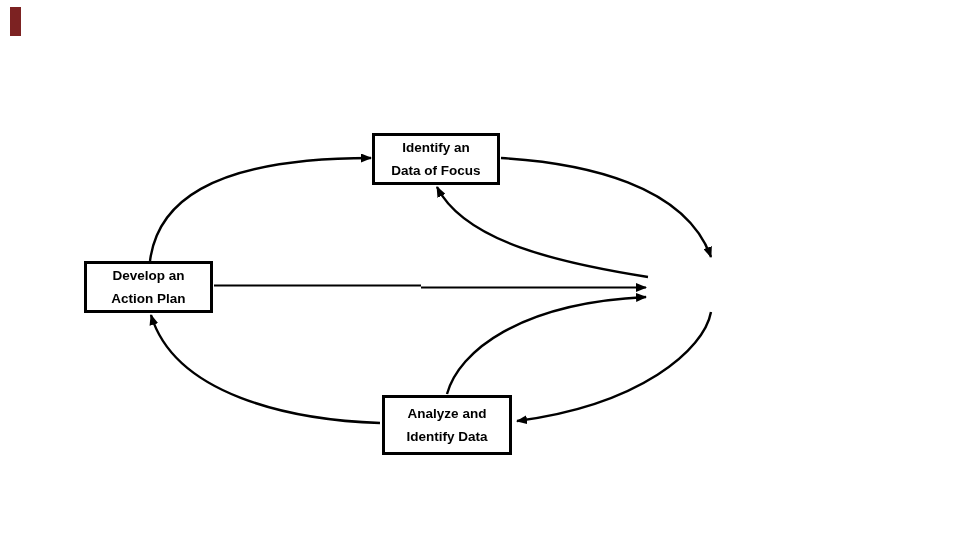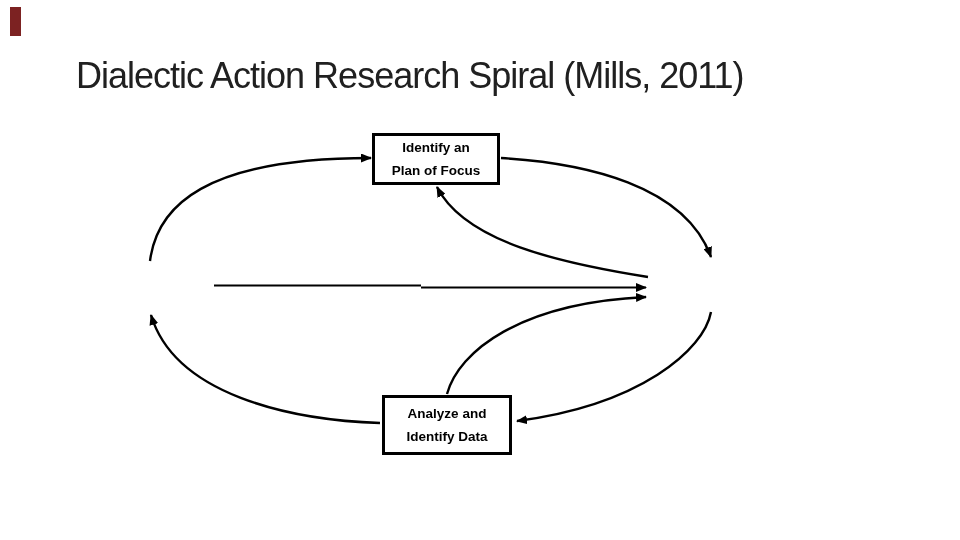--- a/index.html
+++ b/index.html
@@ -62,21 +62,20 @@
   .edge { fill: none; stroke: currentColor; stroke-width: 2.4; }
   .edge-thin { stroke-width: 2.1; }
 </style>
 </head>
 <body>
 
 <div class="slide" style="color: rgb(0, 0, 0);">
 
   <div class="accent-bar" style="background-color: rgb(124, 34, 34);"></div>
 
-  <div class="slide-title" style="color: rgb(32, 32, 32);">Dialectic Action Research Spiral (Mills, 2011)</div>
 
   <svg class="diagram-canvas" viewBox="0 0 960 540" xmlns="http://www.w3.org/2000/svg">
     <defs>
       <marker id="arw" markerUnits="userSpaceOnUse" markerWidth="11" markerHeight="9" refX="10" refY="4.5" orient="auto">
         <path d="M0,0 L11,4.5 L0,9 Z" fill="currentColor"></path>
       </marker>
     </defs>
 
     <path class="edge" d="M 150 261 C 157 206 205 158 371 158" marker-end="url(#arw)"></path>
 
@@ -89,23 +88,27 @@
     <path class="edge edge-thin" d="M 214 285.5 L 421 285.5"></path>
     <path class="edge edge-thin" d="M 421 287.5 L 646 287.5" marker-end="url(#arw)"></path>
 
     <path class="edge" d="M 648 277 C 560 263 465 242 437 187" marker-end="url(#arw)"></path>
 
     <path class="edge" d="M 447 394 C 459 351 520 303 646 297" marker-end="url(#arw)"></path>
   </svg>
 
   <div class="node node-identify">
     <span>Identify an</span>
-    <span>Plan of Focus</span>
+    <span>Data of Focus</span>
   </div>
 
 
   <div class="node node-analyze">
     <span>Analyze and</span>
     <span>Identify Data</span>
   </div>
 
+  <div class="node node-develop">
+    <span>Develop an</span>
+    <span>Action Plan</span>
+  </div>
 
 </div>
 
 </body></html>

